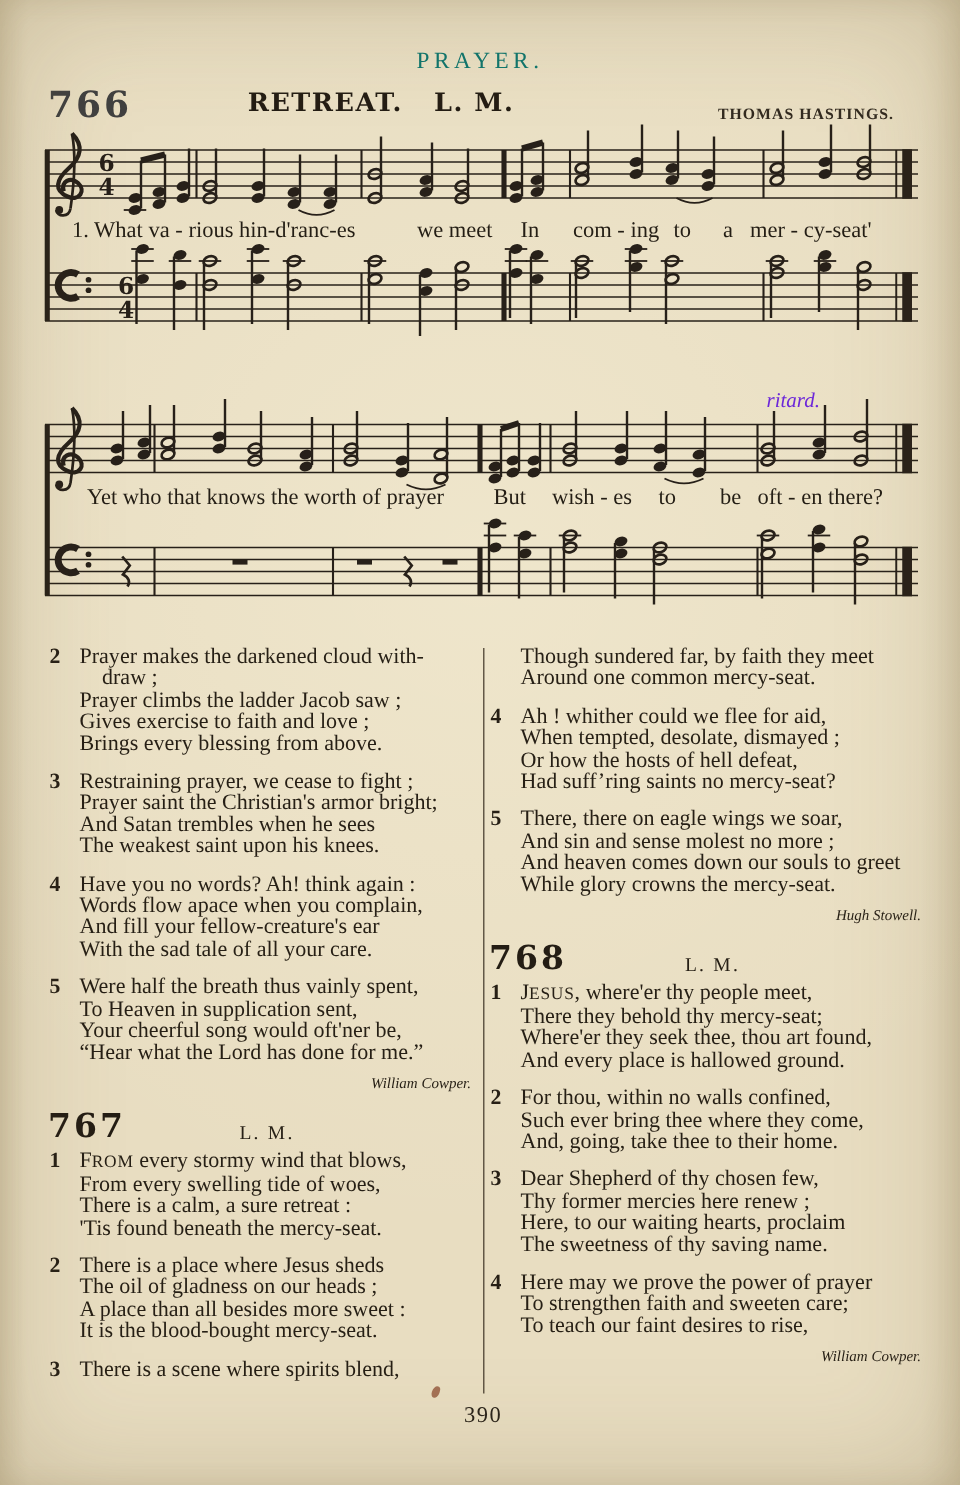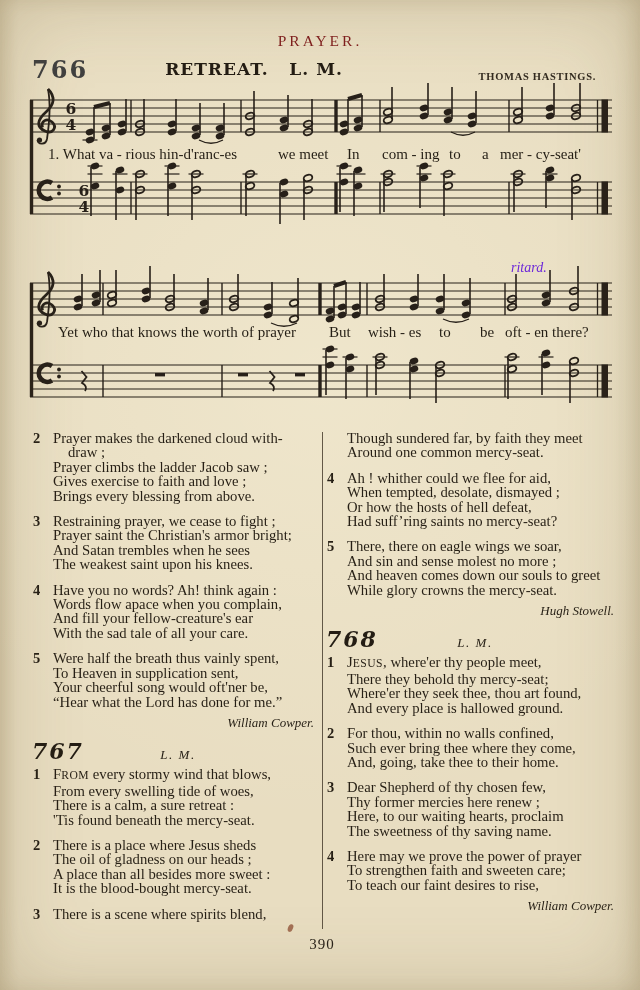--- a/index.html
+++ b/index.html
@@ -11,42 +11,42 @@
       radial-gradient(90% 60% at 50% 38%, rgba(255,250,228,.30), rgba(255,250,228,0) 75%),
       linear-gradient(to right, #ddd1b3 0%, #e8ddc1 3%, #e8ddc1 96%, #ded2b4 100%),
       #e8ddc1;
   }
   body::after{
     content:"";position:absolute;inset:0;pointer-events:none;
     box-shadow:inset 0 0 80px rgba(112,92,52,.26), inset 0 0 16px rgba(112,92,52,.14);
   }
   .abs{position:absolute;}
   #section-header{top:32px;left:0;width:640px;text-align:center;
-    font-size:15.5px;letter-spacing:3px;color:#7f1d1d;}
+    font-size:15.5px;letter-spacing:3px;color:#0f766e;}
   #hymn-number{left:32px;top:55px;font-family:"DejaVu Serif",serif;font-weight:bold;
     font-size:24px;letter-spacing:2px;color:#404040;}
   #hymn-title{top:59px;left:0;width:508px;text-align:center;white-space:pre;
     font-family:"DejaVu Serif",serif;font-weight:bold;font-size:17px;letter-spacing:1px;color:#241d14;}
   #composer-name{top:71px;right:44px;font-size:10.5px;font-weight:bold;letter-spacing:.7px;color:#332b20;}
   #music-svg{left:0;top:80px;width:640px;height:340px;}
   .lyrics-row{left:0;top:0;width:560px;height:18px;font-size:15px;color:#241e15;}
   .lyrics-row span{position:absolute;white-space:pre;}
   #ritard-marking{left:511px;top:260px;font-style:italic;font-size:14px;color:#6d28d9;}
   #column-divider{left:322px;top:432px;width:1px;height:497px;background:#4a4030;opacity:.85;}
   .col{position:absolute;top:431px;font-size:14.7px;line-height:14.4px;color:#261f15;}
   #col-left{left:32px;width:292px;}
   #col-right{left:326px;width:298px;}
   .verse{position:relative;padding-left:21px;margin-bottom:11px;}
   .vnum{position:absolute;left:1px;top:0;font-weight:bold;font-size:14.5px;}
   .vline{white-space:pre;}
   .vline.cont{padding-left:15px;}
   .sc{font-size:11.6px;letter-spacing:.5px;}
-  .attribution{text-align:right;font-style:italic;font-size:13px;
+  .attribution{text-align:right;font-style:italic;font-size:10px;
     margin:-4px 10px 9px 0;}
-  .hymn-heading{position:relative;height:25px;margin:3px 0 3px 0;font-style:italic;}
+  .hymn-heading{position:relative;height:25px;margin:3px 0 3px 0;}
   .hnum{font-family:"DejaVu Serif",serif;font-weight:bold;font-size:22px;
     letter-spacing:2px;line-height:24px;color:#241d14;}
   .hmeter{position:absolute;left:0;right:0;bottom:2px;text-align:center;
     font-size:13px;letter-spacing:1.5px;}
   #page-number{top:936px;left:0;width:644px;text-align:center;font-size:15px;letter-spacing:1px;}
   #ink-speck{left:288px;top:924px;width:5px;height:8px;background:#8d4c31;
     border-radius:60% 40% 55% 45%;opacity:.75;transform:rotate(18deg);}
 </style>
 </head>
 <body>

